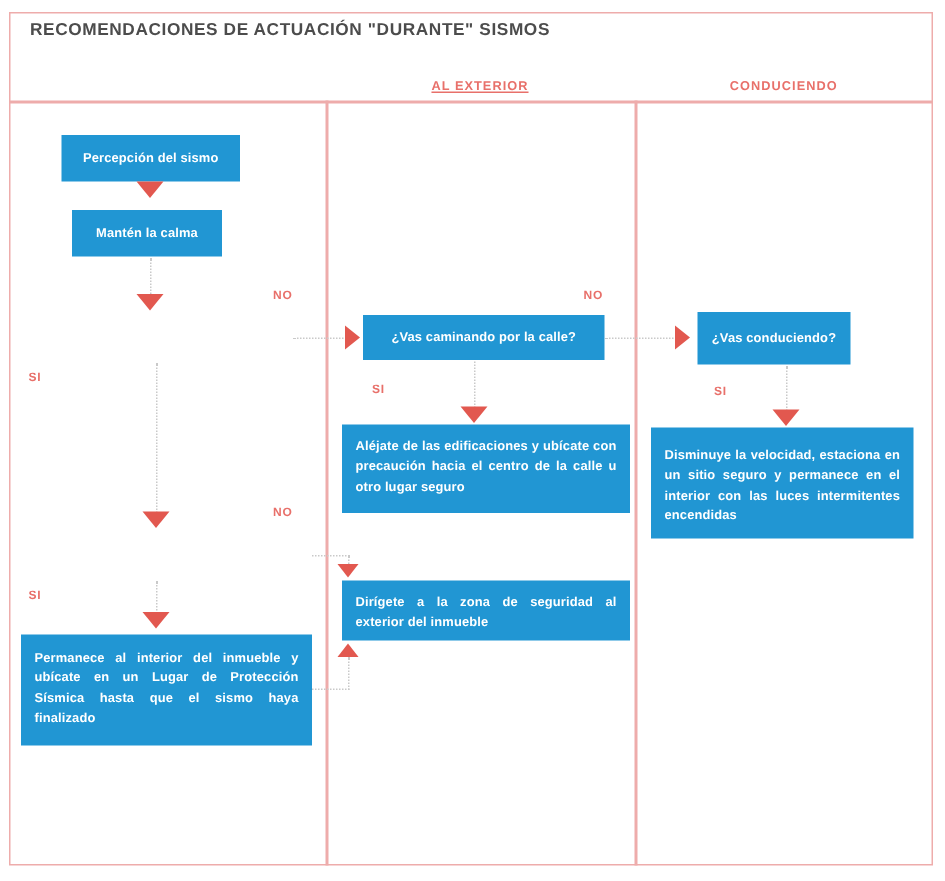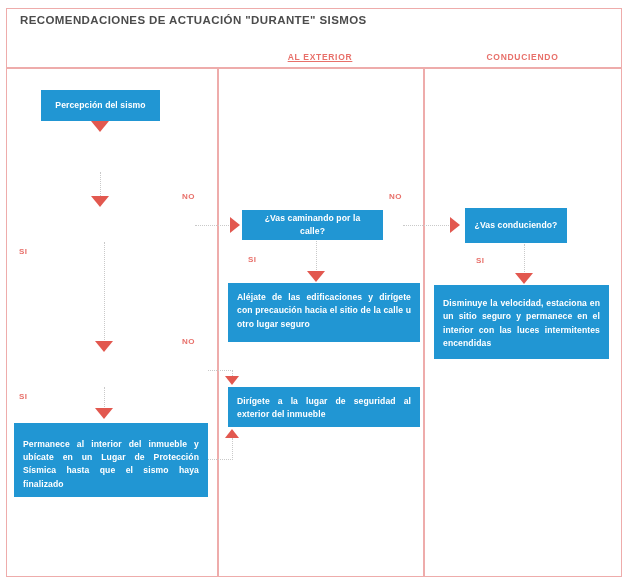--- a/index.html
+++ b/index.html
@@ -107,20 +107,23 @@
 
   <div class="divider d1"></div>
   <div class="divider d2"></div>
 
   <div class="box center" style="left:41px;top:90px;width:119px;height:31px;">
     <span>Percepción del sismo</span>
   </div>
 
   <div class="arrow down" style="left:91px;top:121px;"></div>
 
+  <div class="box center" style="left:48px;top:140px;width:100px;height:31px;">
+    <span>Mantén la calma</span>
+  </div>
 
   <div class="dot-v" style="left:100px;top:172px;height:26px;"></div>
   <div class="arrow down" style="left:91px;top:196px;"></div>
 
 
   <div class="blabel" style="left:182px;top:192px;">NO</div>
   <div class="blabel" style="left:19px;top:247px;">SI</div>
 
   <div class="dot-h" style="left:195px;top:225px;width:42px;"></div>
   <div class="arrow right" style="left:230px;top:217px;"></div>
@@ -128,51 +131,51 @@
   <div class="dot-v" style="left:104px;top:242px;height:100px;"></div>
   <div class="arrow down" style="left:95px;top:341px;"></div>
 
 
   <div class="blabel" style="left:182px;top:337px;">NO</div>
   <div class="blabel" style="left:19px;top:392px;">SI</div>
 
   <div class="dot-v" style="left:104px;top:387px;height:22px;"></div>
   <div class="arrow down" style="left:95px;top:408px;"></div>
 
-  <div class="box just" style="left:14px;top:423px;width:194px;height:74px;align-items:flex-end;padding-top:9px;">
+  <div class="box just" style="left:14px;top:423px;width:194px;height:74px;align-items:flex-start;padding-top:9px;">
     <span>Permanece al interior del inmueble y ubícate en un Lugar de Protección Sísmica hasta que el sismo haya finalizado</span>
   </div>
 
   <div class="dot-h" style="left:208px;top:370px;width:25px;"></div>
   <div class="dot-v" style="left:232px;top:370px;height:8px;"></div>
   <div class="arrow small down" style="left:225px;top:376px;"></div>
 
   <div class="dot-h" style="left:208px;top:459px;width:25px;"></div>
   <div class="dot-v" style="left:232px;top:438px;height:22px;"></div>
   <div class="arrow small up" style="left:225px;top:429px;"></div>
 
-  <div class="box center" style="left:242px;top:210px;width:141px;height:30px;">
+  <div class="box center" style="left:242px;top:210px;width:161px;height:30px;">
     <span>¿Vas caminando por la calle?</span>
   </div>
 
   <div class="blabel" style="left:389px;top:192px;">NO</div>
   <div class="blabel" style="left:248px;top:255px;">SI</div>
 
   <div class="dot-h" style="left:403px;top:225px;width:50px;"></div>
   <div class="arrow right" style="left:450px;top:217px;"></div>
 
   <div class="dot-v" style="left:316px;top:241px;height:31px;"></div>
   <div class="arrow down" style="left:307px;top:271px;"></div>
 
   <div class="box just" style="left:228px;top:283px;width:192px;height:59px;align-items:flex-start;padding-top:8px;">
-    <span>Aléjate de las edificaciones y dirígete con precaución hacia el sitio de la calle u otro lugar seguro</span>
+    <span>Aléjate de las edificaciones y ubícate con precaución hacia el centro de la calle u otro lugar seguro</span>
   </div>
 
   <div class="box just" style="left:228px;top:387px;width:192px;height:40px;align-items:flex-start;padding-top:8px;">
-    <span>Dirígete a la lugar de seguridad al exterior del inmueble</span>
+    <span>Dirígete a la zona de seguridad al exterior del inmueble</span>
   </div>
 
   <div class="box center" style="left:465px;top:208px;width:102px;height:35px;">
     <span>¿Vas conduciendo?</span>
   </div>
 
   <div class="blabel" style="left:476px;top:256px;">SI</div>
 
   <div class="dot-v" style="left:524px;top:244px;height:30px;"></div>
   <div class="arrow down" style="left:515px;top:273px;"></div>

